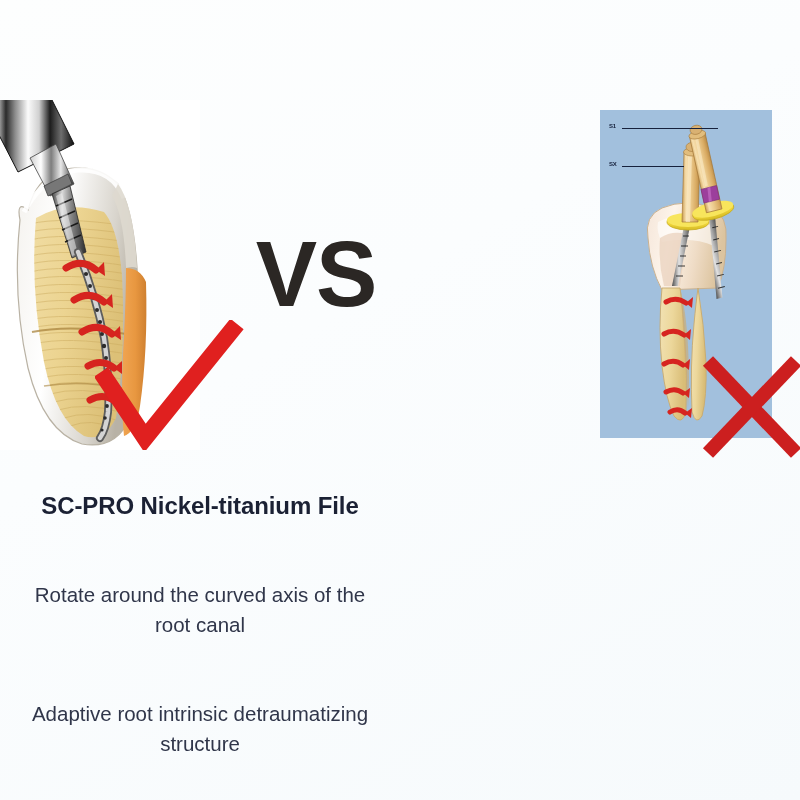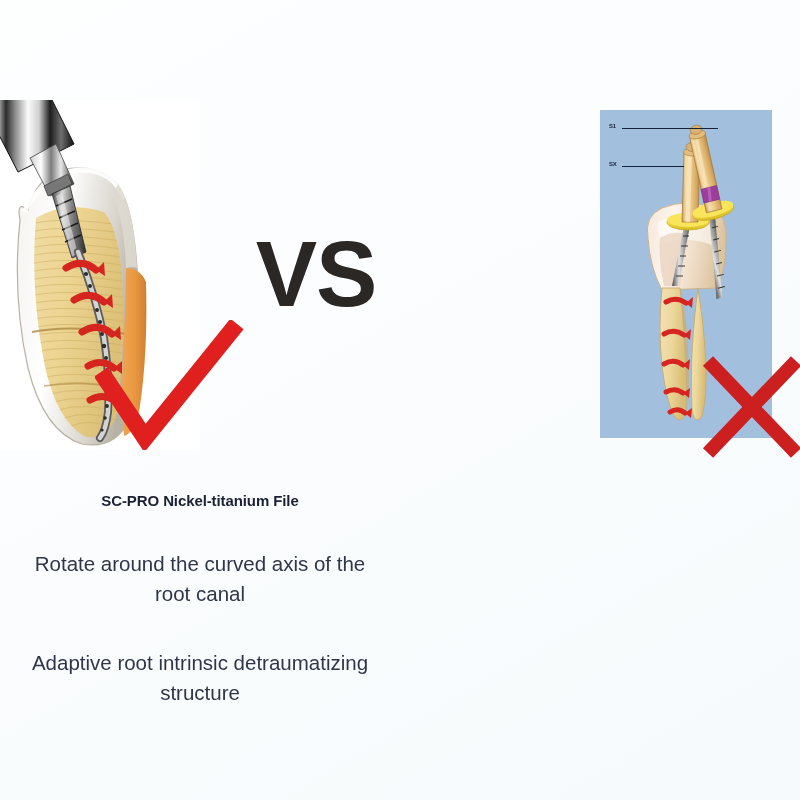--- a/index.html
+++ b/index.html
@@ -94,29 +94,29 @@
     position: absolute;
     left: 0; top: 470px;
     width: 800px; height: 330px;
     display: flex;
   }
   .col {
     width: 400px;
     padding-top: 22px;
   }
   .col-title {
-    font-size: 15px;
+    font-size: 24px;
     font-weight: 700;
     color: #1b2134;
     text-align: center;
     letter-spacing: -0.1px;
     padding: 0 15px;
   }
   .col-body {
-    margin-top: 40px;
+    margin-top: 60px;
     font-size: 20.5px;
     font-weight: 400;
     color: #30364a;
     text-align: center;
     line-height: 1.45;
     padding: 0 28px;
   }
   .col-body.p2 { }
   .col-right .col-body { padding: 0 18px; }
 </style>

